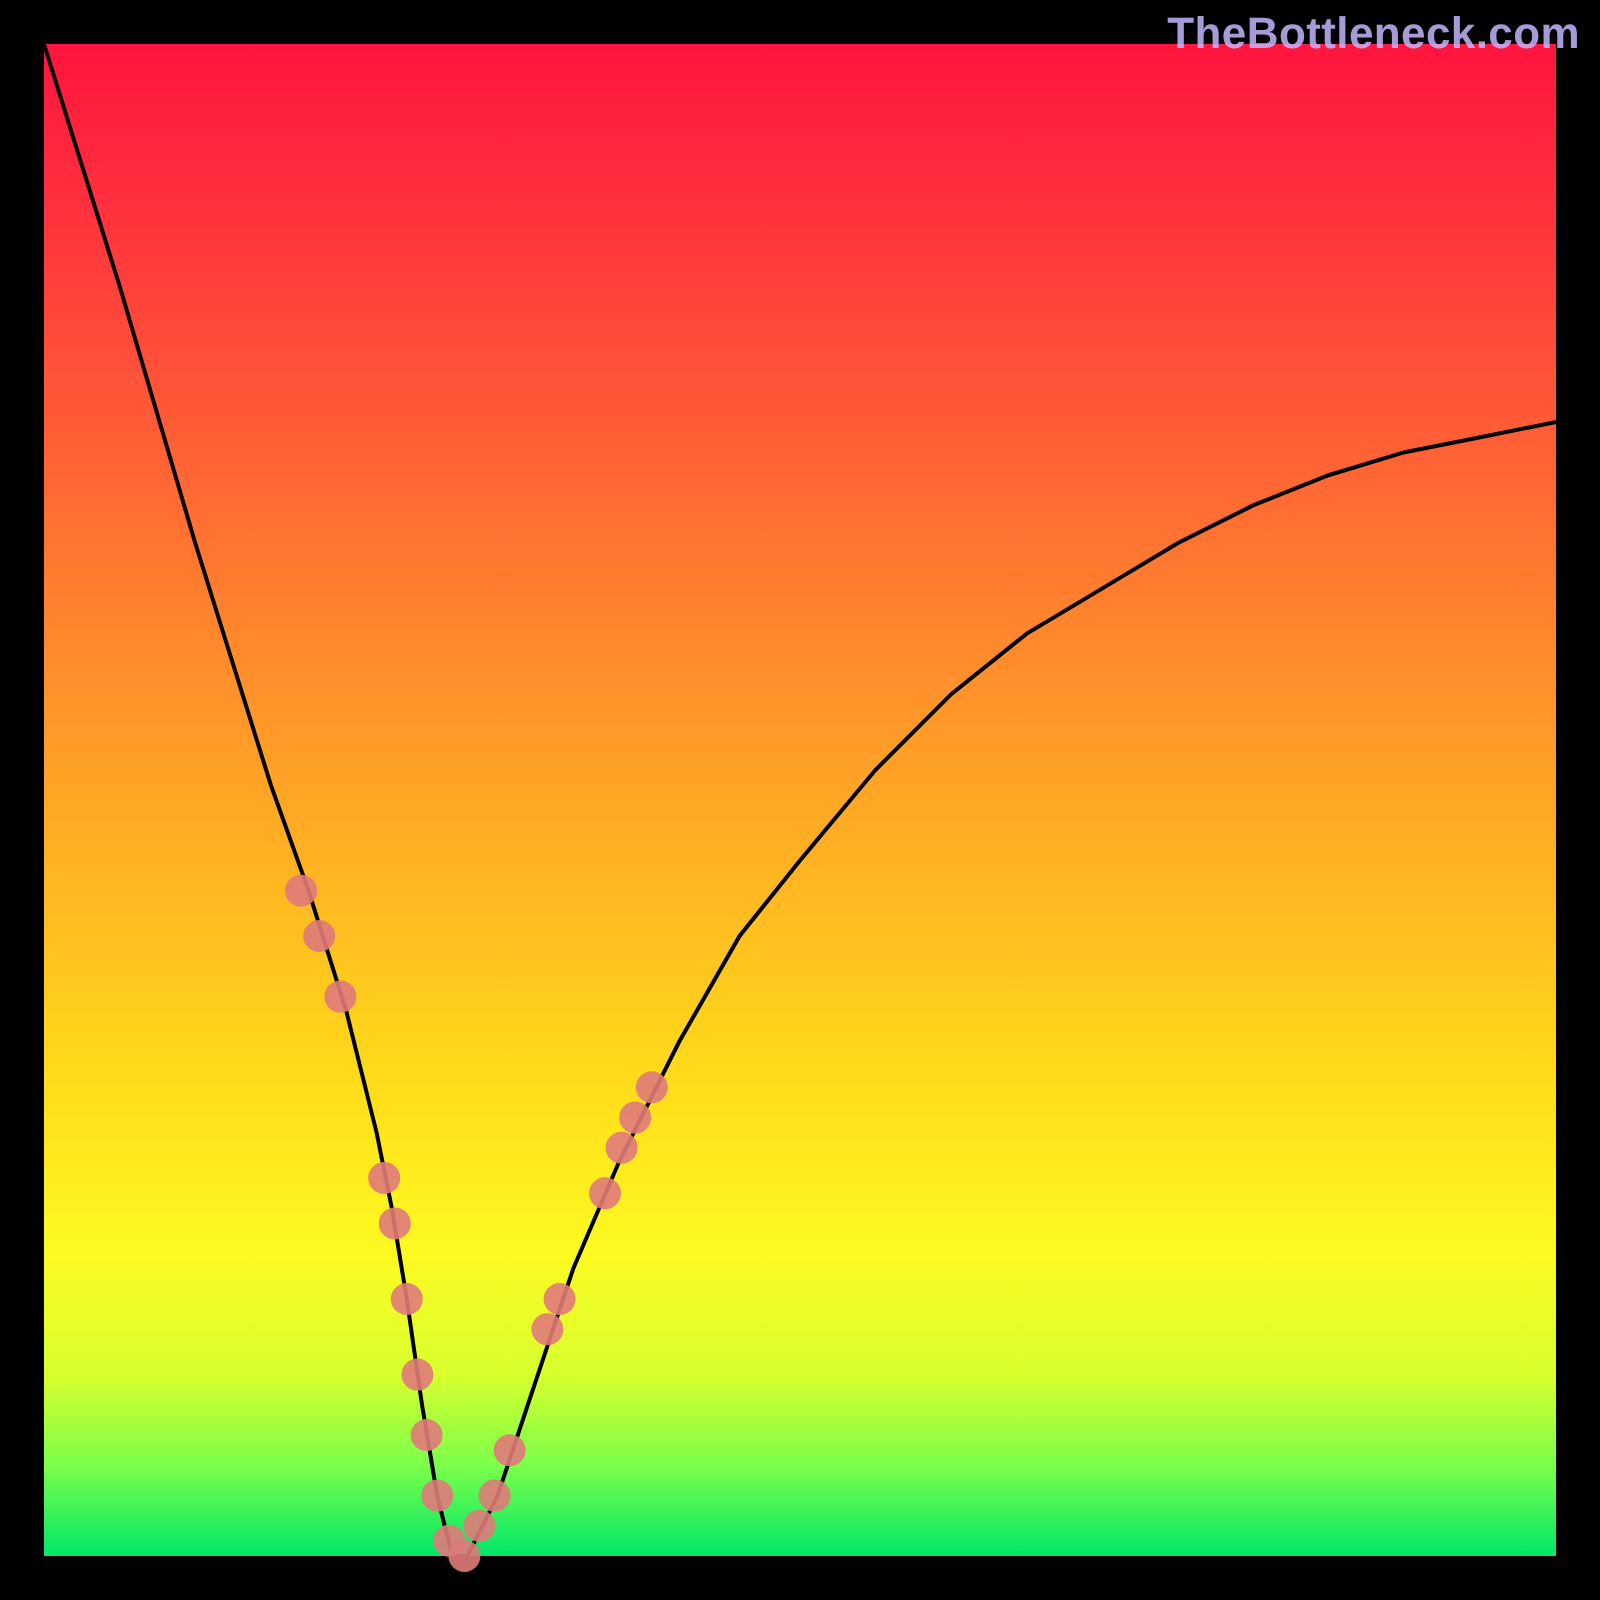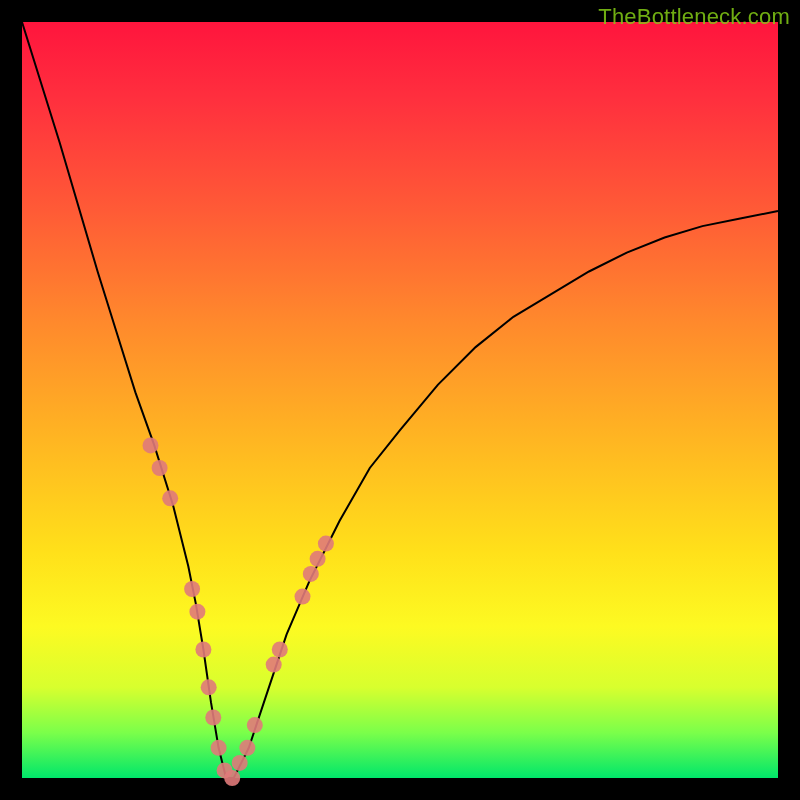--- a/index.html
+++ b/index.html
@@ -26,24 +26,24 @@
       #ffe01a 70%,
       #fdfa22 80%,
       #d8ff2e 88%,
       #7bff4a 94%,
       #00e66a 100%);
   }
   .watermark {
     position: absolute;
     top: 4px;
     right: 10px;
-    color: #84cc16;
+    color: #c4b5fd;
     opacity: 0.85;
     font-size: 22px;
-    font-weight: 400;
+    font-weight: 700;
     letter-spacing: 0.2px;
     user-select: none;
   }
   svg {
     position: absolute;
     left: 22px;
     top: 22px;
     width: 756px;
     height: 756px;
     overflow: visible;

